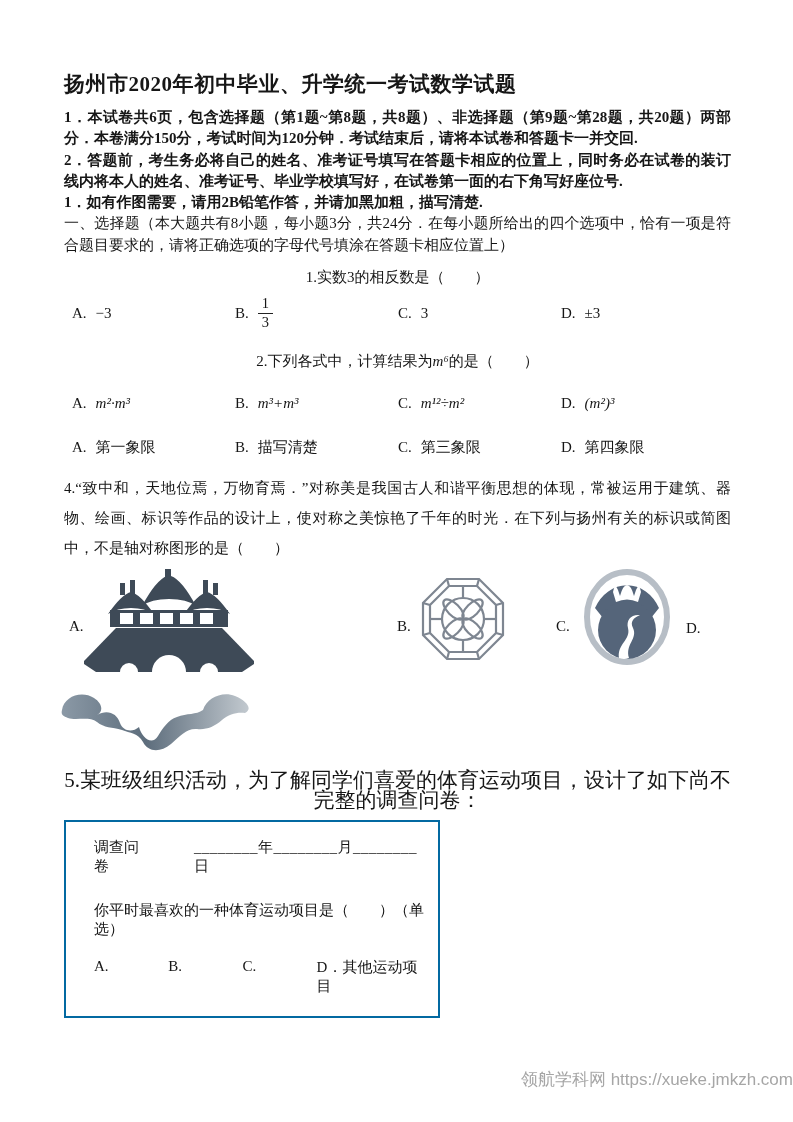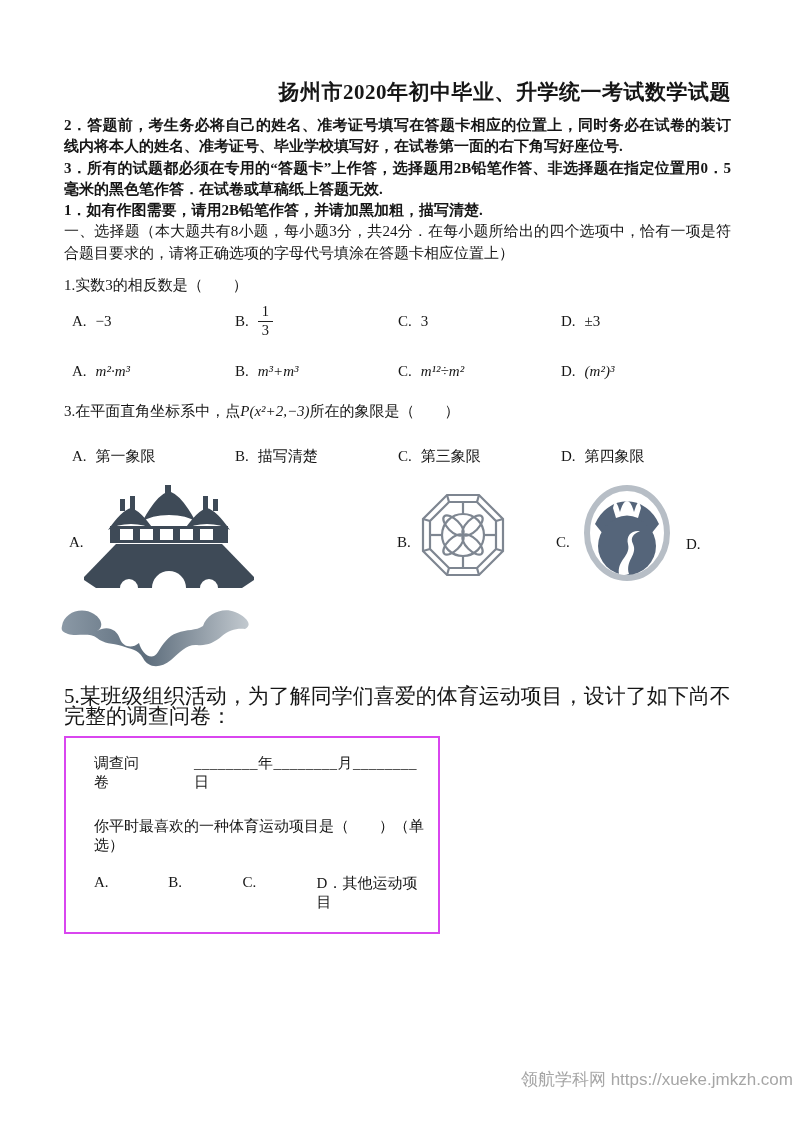--- a/index.html
+++ b/index.html
@@ -2,25 +2,25 @@
 <html><head>
 <meta charset="utf-8">
 <style>
   html,body{margin:0;padding:0;}
   body{
     width:793px;height:1122px;background:#ffffff;position:relative;overflow:hidden;
     font-family:"Liberation Serif","DejaVu Serif",serif;color:#161616;
   }
   .page{padding:70px 62px 0 64px;}
   .exam-title{
-    font-size:21px;font-weight:700;text-align:right;margin:8px 0 9px 0;letter-spacing:0.5px;
+    font-size:21px;font-weight:700;text-align:left;margin:0 0 9px 0;letter-spacing:0.5px;
   }
   .notes p{margin:0;font-weight:700;font-size:15px;line-height:21.3px;text-align:justify;}
   .section-heading{font-weight:400;font-size:15px;line-height:21.3px;text-align:justify;margin:0;}
-  .qtext{font-size:15px;line-height:20px;margin:0;}
+  .qtext{font-size:15px;line-height:20px;margin:0;text-align:center;}
   .math{font-style:italic;}
   .opts{display:flex;align-items:center;padding-left:8px;}
   .opt{width:163px;display:flex;align-items:center;font-size:15px;}
   .opt:last-child{width:auto;}
   .opt .lbl{margin-right:9px;}
   .frac{display:inline-block;text-align:center;line-height:1.1;font-size:14.5px;vertical-align:middle;}
   .frac .num{display:block;border-bottom:1.4px solid #222;padding:0 4px 1px 4px;}
   .frac .den{display:block;padding-top:1px;}
   .q1 .qtext{margin-top:11px;}
   .q1 .opts{margin-top:9px;}
@@ -35,21 +35,21 @@
   .lblA{left:5px;top:52px;}
   .lblB{left:333px;top:52px;}
   .lblC{left:492px;top:52px;}
   .lblD{left:622px;top:54px;}
   .bridge-img{position:absolute;left:20px;top:0;}
   .octagon-img{position:absolute;left:356px;top:10px;}
   .oval-img{position:absolute;left:519px;top:2px;}
   .swoosh-img{display:block;margin:2px 0 0 -10px;}
   .q5text{margin-top:18px;font-size:21px;}
   .survey{
-    margin-top:10px;width:330px;border:2px solid #d946ef;
+    margin-top:10px;width:330px;border:2px solid #0369a1;
     padding:16px 14px 20px 28px;font-size:15px;
   }
   .survey .row1{display:flex;align-items:baseline;}
   .survey .row1 .blanks{margin-left:42px;letter-spacing:0.5px;}
   .survey .row2{margin-top:25px;}
   .survey .row3{display:flex;margin-top:19px;}
   .survey .row3 .s-opt{width:80px;}
   .survey .row3 .s-opt:last-child{width:auto;}
   .watermark{
     position:absolute;top:1068px;left:0;width:100%;text-align:right;
@@ -57,22 +57,22 @@
   }
 </style>
 </head>
 <body>
 
 <div class="page">
 
   <h1 class="exam-title">扬州市2020年初中毕业、升学统一考试数学试题</h1>
 
   <div class="notes">
+    <p>1．本试卷共6页，包含选择题（第1题~第8题，共8题）、非选择题（第9题~第28题，共20题）两部分．本卷满分150分，考试时间为120分钟．考试结束后，请将本试卷和答题卡一并交回.</p>
     <p>2．答题前，考生务必将自己的姓名、准考证号填写在答题卡相应的位置上，同时务必在试卷的装订线内将本人的姓名、准考证号、毕业学校填写好，在试卷第一面的右下角写好座位号.</p>
-    <p>3．所有的试题都必须在专用的“答题卡”上作答，选择题用2B铅笔作答、非选择题在指定位置用0．5毫米的黑色笔作答．在试卷或草稿纸上答题无效.</p>
     <p>1．如有作图需要，请用2B铅笔作答，并请加黑加粗，描写清楚.</p>
   </div>
 
   <p class="section-heading">一、选择题（本大题共有8小题，每小题3分，共24分．在每小题所给出的四个选项中，恰有一项是符合题目要求的，请将正确选项的字母代号填涂在答题卡相应位置上）</p>
 
   <div class="q1">
     <p class="qtext">1.实数3的相反数是（　　）</p>
     <div class="opts">
       <div class="opt">
         <span class="lbl">A.</span>
@@ -90,20 +90,21 @@
         <span>3</span>
       </div>
       <div class="opt">
         <span class="lbl">D.</span>
         <span>±3</span>
       </div>
     </div>
   </div>
 
   <div class="q2">
+    <p class="qtext"><span>2.下列各式中，计算结果为</span><span class="math">m⁶</span><span>的是（　　）</span></p>
     <div class="opts">
       <div class="opt">
         <span class="lbl">A.</span>
         <span class="math">m²·m³</span>
       </div>
       <div class="opt">
         <span class="lbl">B.</span>
         <span class="math">m³+m³</span>
       </div>
       <div class="opt">
@@ -111,21 +112,20 @@
         <span class="math">m¹²÷m²</span>
       </div>
       <div class="opt">
         <span class="lbl">D.</span>
         <span class="math">(m²)³</span>
       </div>
     </div>
   </div>
 
   <div class="q3">
-    <p class="qtext"><span>3.在平面直角坐标系中，点</span><span class="math">P(x²+2,−3)</span><span>所在的象限是（　　）</span></p>
     <div class="opts">
       <div class="opt">
         <span class="lbl">A.</span>
         <span>第一象限</span>
       </div>
       <div class="opt">
         <span class="lbl">B.</span>
         <span>描写清楚</span>
       </div>
       <div class="opt">
@@ -133,20 +133,21 @@
         <span>第三象限</span>
       </div>
       <div class="opt">
         <span class="lbl">D.</span>
         <span>第四象限</span>
       </div>
     </div>
   </div>
 
   <div class="q4">
+    <p class="qtext">4.“致中和，天地位焉，万物育焉．”对称美是我国古人和谐平衡思想的体现，常被运用于建筑、器物、绘画、标识等作品的设计上，使对称之美惊艳了千年的时光．在下列与扬州有关的标识或简图中，不是轴对称图形的是（　　）</p>
 
     <div class="figures">
       <span class="fig-label lblA">A.</span>
 
       <svg class="bridge-img" width="170" height="112" viewBox="0 0 170 112">
         <g fill="#3e4a57">
           <rect x="81" y="3" width="6" height="8"></rect>
           <path d="M58,40 Q72,14 83,10 L87,10 Q98,14 112,40 Q103,33 85,33 Q67,33 58,40 Z"></path>
           <rect x="36" y="17" width="5" height="12"></rect>
             <rect x="46" y="14" width="5" height="15"></rect>

